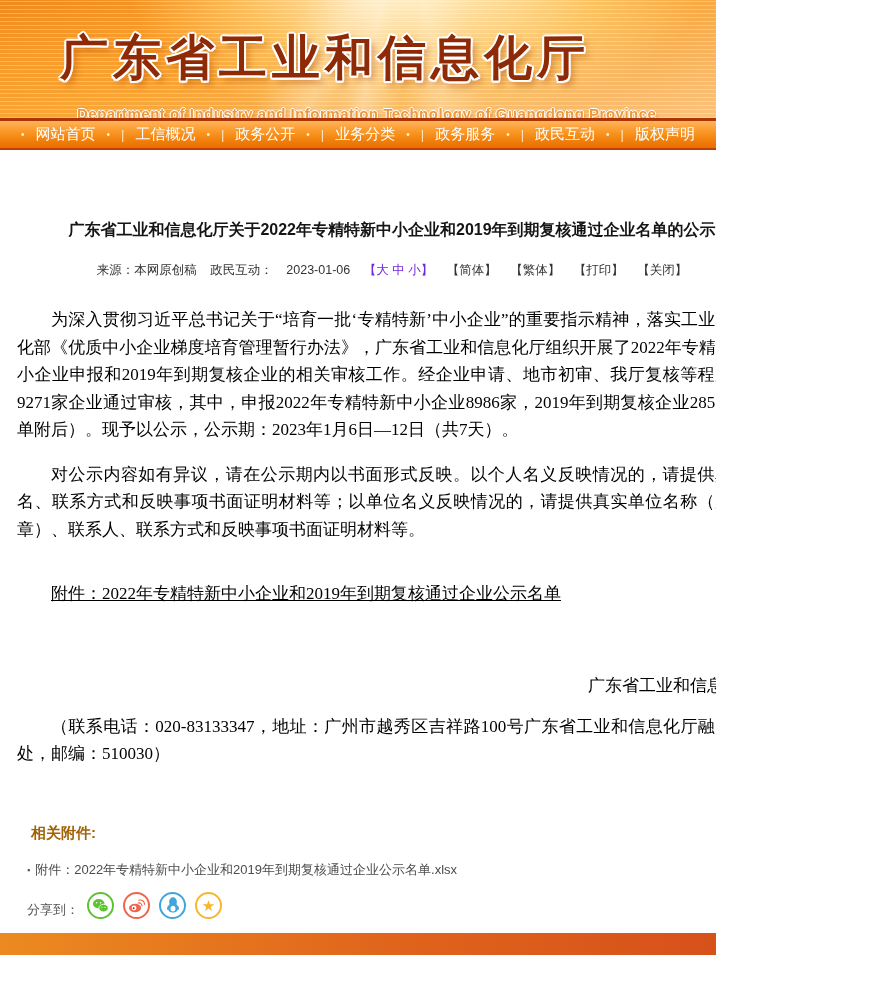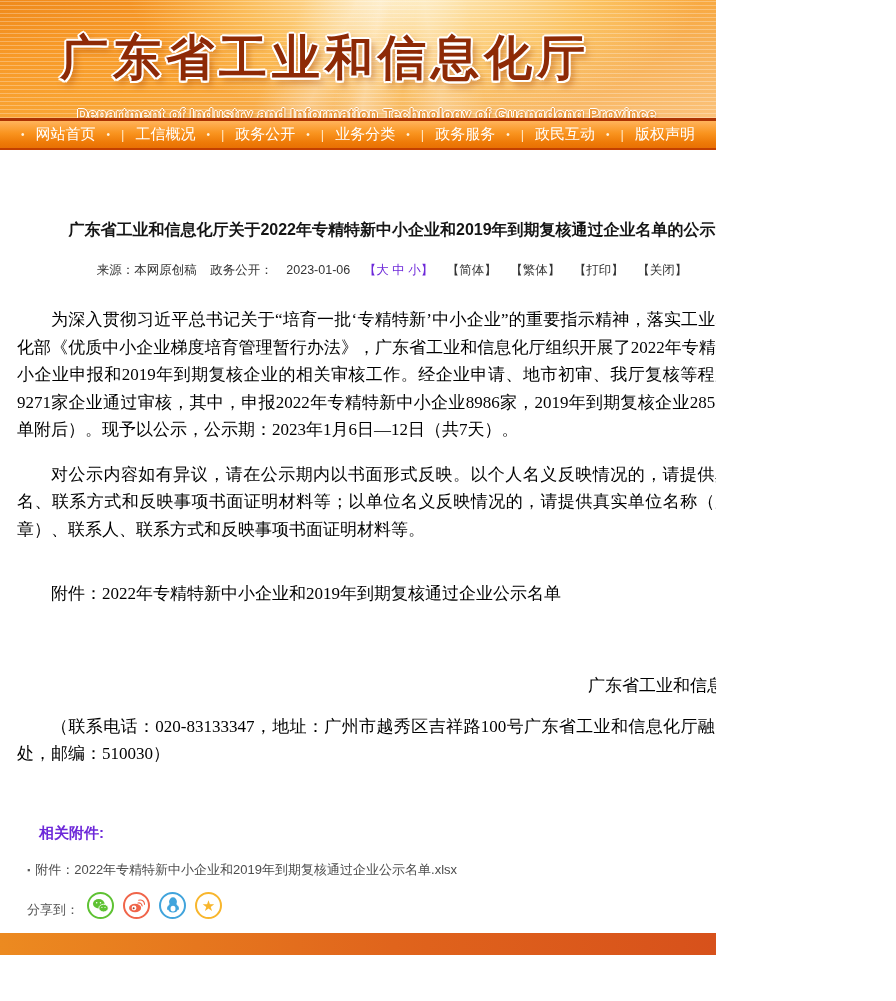--- a/index.html
+++ b/index.html
@@ -64,28 +64,28 @@
   .meta span { margin:0 5px; }
   .meta .gray { color:#6d28d9; }
   .meta .btn { cursor:pointer; }
 
   .para {
     margin:17px; font-family:"Liberation Serif", serif; font-size:17px; line-height:27.5px;
     color:#000; text-indent:2em; text-align:justify;
   }
   .p1 { margin-top:27px; }
   .p2 { margin-top:14px; }
-  .attach-line { margin-top:37px; }
+  .attach-line { margin-top:37px;text-decoration:underline; }
   .sig  { margin:66px 0 0; font-family:"Liberation Serif", serif; font-size:17px; color:#000; text-align:right; padding-right:26px; }
   .date { margin:10px 0 0; font-family:"Liberation Serif", serif; font-size:17px; color:#000; text-align:right; padding-right:56px; }
   .contact { margin-top:16px; }
 
   
   .attachments { margin:56px 0 0 27px; }
-  .attachments h3 { margin:12px; font-size:15px; font-weight:bold; color:#6d28d9; }
+  .attachments h3 { margin:4px; font-size:15px; font-weight:bold; color:#a16207; }
   .attach-item { margin-top:18px; font-size:13px; color:#4c4c4c; }
   .attach-item .bullet { color:#555; font-size:9px; vertical-align:1px; margin-right:5px; }
   .attach-item a { color:#4c4c4c; text-decoration:none; cursor:pointer; }
 
   .share-row { margin-top:13px; display:flex; align-items:flex-end; font-size:13px; color:#555; }
   .share-label { margin-right:8px; }
   .share-icon {
     width:27px; height:27px; border-radius:50%;
     display:flex; align-items:center; justify-content:center;
     margin-right:9px; cursor:pointer; background:#fff;
@@ -145,21 +145,21 @@
     <span class="sep-dot">•</span>
     <span class="sep-pipe">|</span>
     <a>版权声明</a>
   </div>
 
   <div class="content">
     <h2 class="article-title">广东省工业和信息化厅关于2022年专精特新中小企业和2019年到期复核通过企业名单的公示</h2>
 
     <div class="meta">
       <span>来源：本网原创稿</span>
-      <span>政务公开：</span>
+      <span>政民互动：</span>
       <span>2023-01-06</span>
       <span class="gray btn">【大 中 小】</span>
       <span class="btn">【简体】</span>
       <span class="btn">【繁体】</span>
       <span class="btn">【打印】</span>
       <span class="btn">【关闭】</span>
     </div>
 
     <p class="para p1">为深入贯彻习近平总书记关于“培育一批‘专精特新’中小企业”的重要指示精神，落实工业和信息化部《优质中小企业梯度培育管理暂行办法》，广东省工业和信息化厅组织开展了2022年专精特新中小企业申报和2019年到期复核企业的相关审核工作。经企业申请、地市初审、我厅复核等程序，共9271家企业通过审核，其中，申报2022年专精特新中小企业8986家，2019年到期复核企业285家（名单附后）。现予以公示，公示期：2023年1月6日—12日（共7天）。</p>
     <p class="para p2">对公示内容如有异议，请在公示期内以书面形式反映。以个人名义反映情况的，请提供真实姓名、联系方式和反映事项书面证明材料等；以单位名义反映情况的，请提供真实单位名称（加盖公章）、联系人、联系方式和反映事项书面证明材料等。</p>

